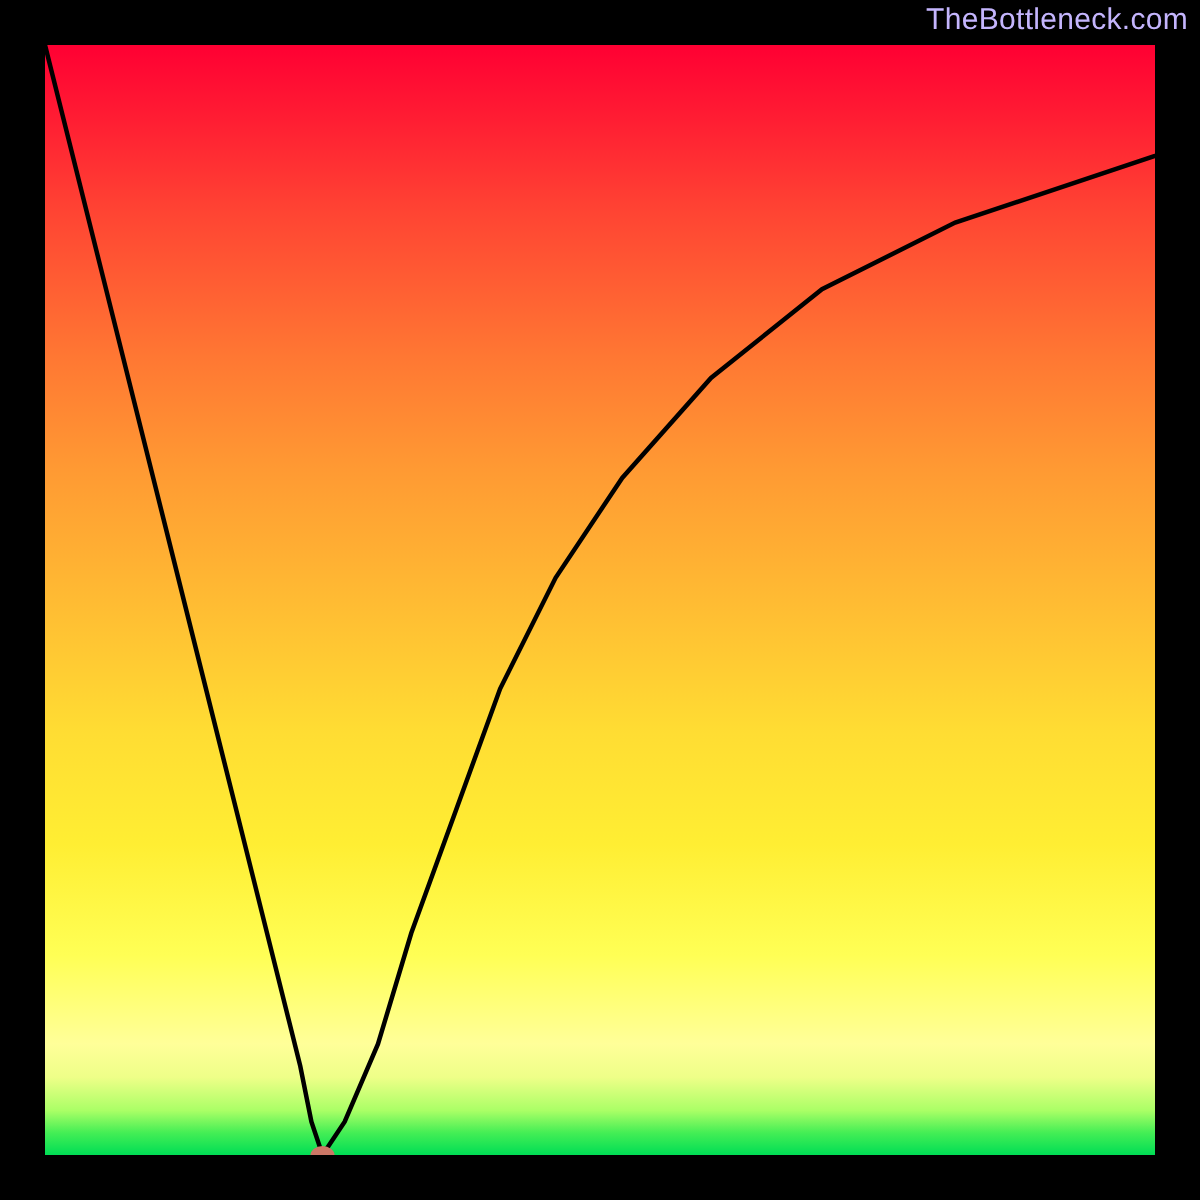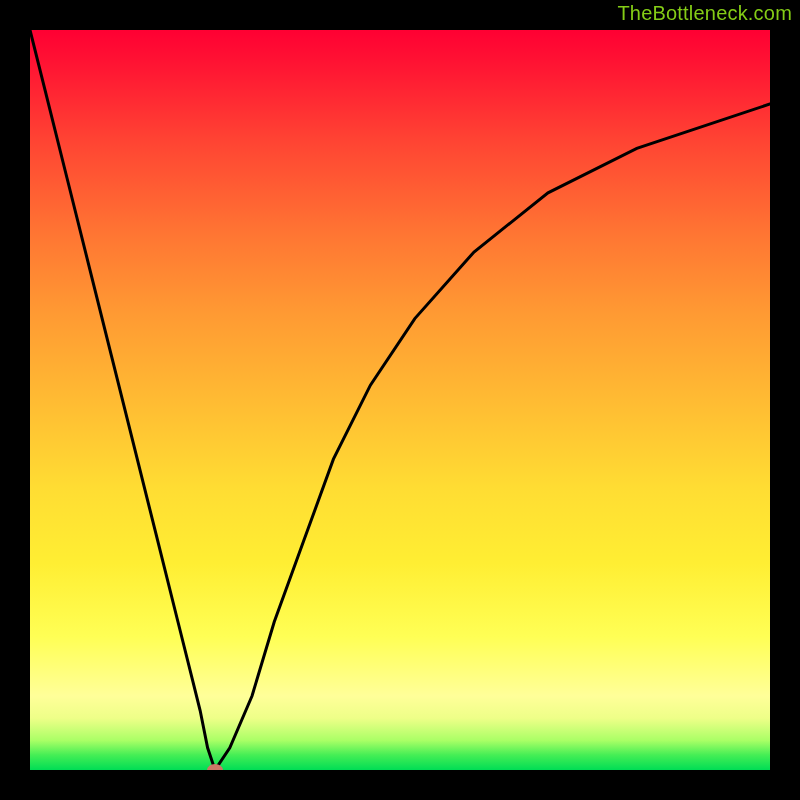--- a/index.html
+++ b/index.html
@@ -57,21 +57,21 @@
     width: 16px;
     height: 12px;
     border-radius: 50%;
     background: #cc7766;
     transform: translate(-50%, -50%);
   }
   .attribution {
     position: absolute;
     top: 2px;
     right: 8px;
-    color: #84cc16;
+    color: #c4b5fd;
     font-size: 20px;
     letter-spacing: 0.2px;
   }
 </style>
 </head>
 <body>
 
 <div class="frame">
 
   <div class="plot-area">

